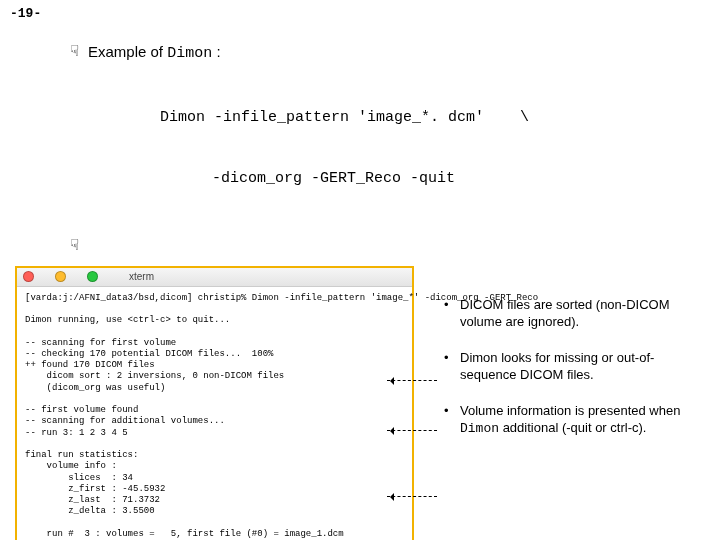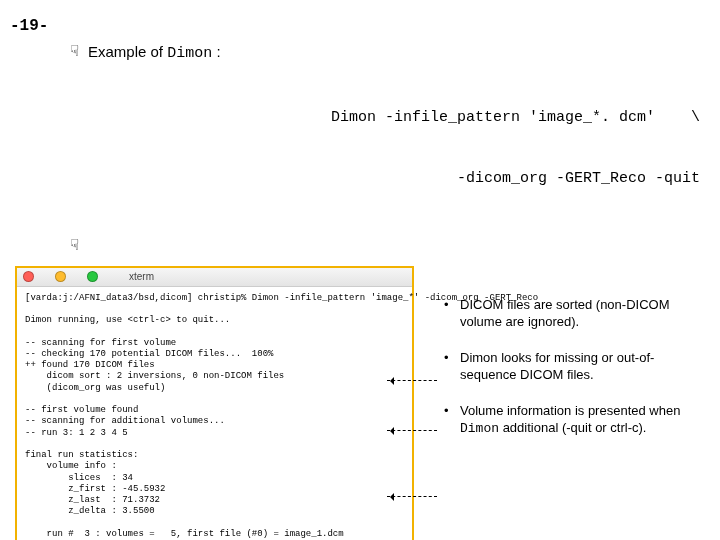--- a/index.html
+++ b/index.html
@@ -8,25 +8,25 @@
     width: 720px;
     height: 540px;
     font-family: Arial, Helvetica, sans-serif;
     background: #fff;
     color: #000;
     font-size: 13px;
     position: relative;
   }
   .page-num {
     position: absolute;
-    top: 17px;
+    top: 6px;
     left: 10px;
     font-family: "Courier New", monospace;
     font-weight: bold;
-    font-size: 16px;
+    font-size: 13px;
   }
   .content {
     padding: 42px 20px 0 70px;
   }
   .bullet-row {
     display: flex;
     align-items: flex-start;
     margin-bottom: 4px;
   }
   .finger {
@@ -40,23 +40,22 @@
     font-size: 15px;
     line-height: 1.3;
   }
   .mono { font-family: "Courier New", monospace; }
   .cmd-block {
     margin: 4px 0 6px 90px;
     font-family: "Courier New", monospace;
     font-size: 15px;
     line-height: 1.35;
     white-space: pre;
-    text-align: right;
   }
-  .cmd-line2 { margin-left: 24px; }
+  .cmd-line2 { margin-left: 52px; }
   .lower {
     display: flex;
     margin-top: 12px;
     align-items: flex-start;
   }
   .term-wrap {
     width: 395px;
     border: 2px solid #f2b200;
     background: #fff;
     margin-left: -55px;

